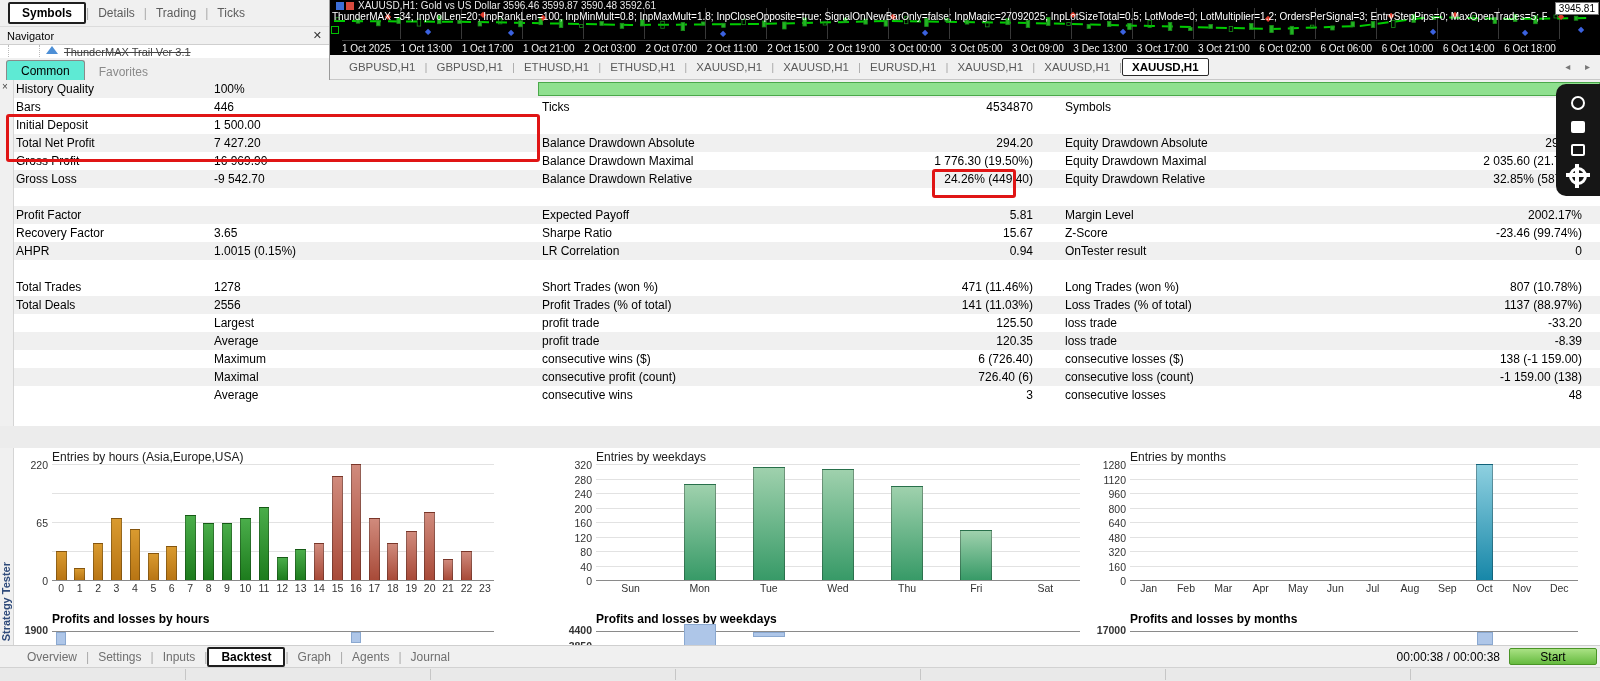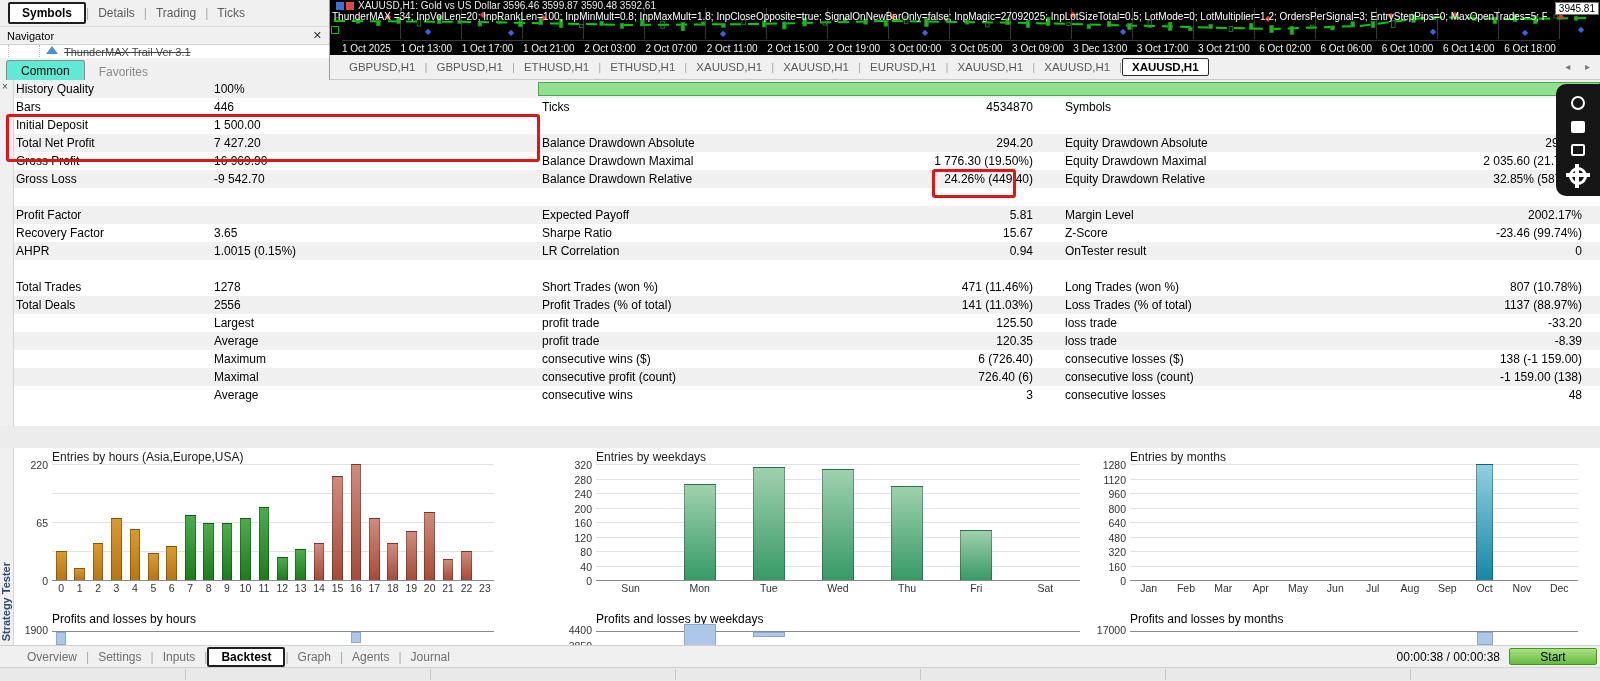--- a/index.html
+++ b/index.html
@@ -55,21 +55,21 @@
   .bc-title{position:absolute;top:2px;left:38px;color:#1a1a1a;}
   .ytick{position:absolute;width:32px;text-align:right;font-size:10.5px;color:#333;}
   .plot{position:absolute;top:16px;height:116px;border-bottom:1px solid #8a8a8a;}
   .gline{position:absolute;left:0;right:0;height:1px;background:#e2e2e2;}
   .bars{position:absolute;left:0;right:0;top:0;bottom:0;display:flex;align-items:flex-end;}
   .slot{flex:1;display:flex;justify-content:center;align-items:flex-end;height:100%;}
   .bar{border:1px solid rgba(0,0,0,.28);border-bottom:none;box-sizing:border-box;}
   .xax{position:absolute;top:134px;display:flex;font-size:10.5px;color:#333;}
   .xlbl{flex:1;text-align:center;}
   
-  .pchart{position:absolute;top:600px;height:45px;}
+  .pchart{position:absolute;top:600px;height:45px;font-weight:bold;}
   .p-title{position:absolute;top:12px;left:38px;}
   .p-ytick{position:absolute;width:32px;text-align:right;font-size:10.5px;color:#333;}
   .p-line{position:absolute;border-top:1px solid #8a8a8a;}
   .p-bar{position:absolute;background:#aec6e8;border:1px solid #8aa8d0;box-sizing:border-box;}
   
   .bottombar{position:absolute;left:0;top:645px;width:1600px;height:22px;background:#f0f0f0;border-top:1px solid #cfcfcf;z-index:9;box-sizing:border-box;}
   .btabs{position:absolute;left:18px;top:0;height:22px;display:flex;align-items:center;}
   .btab{color:#6f6f6f;padding:1px 9px;white-space:nowrap;}
   .btab.active{background:#fff;border:2px solid #1f1f1f;border-radius:2px;color:#000;font-weight:bold;padding:1px 12px;}
   .elapsed{position:absolute;right:100px;top:0;line-height:22px;}

